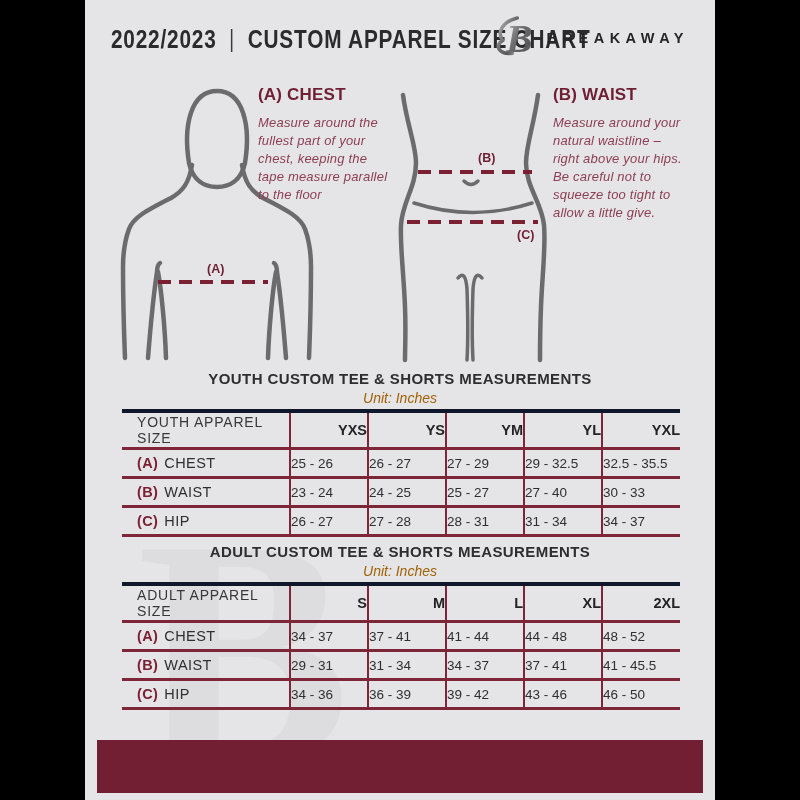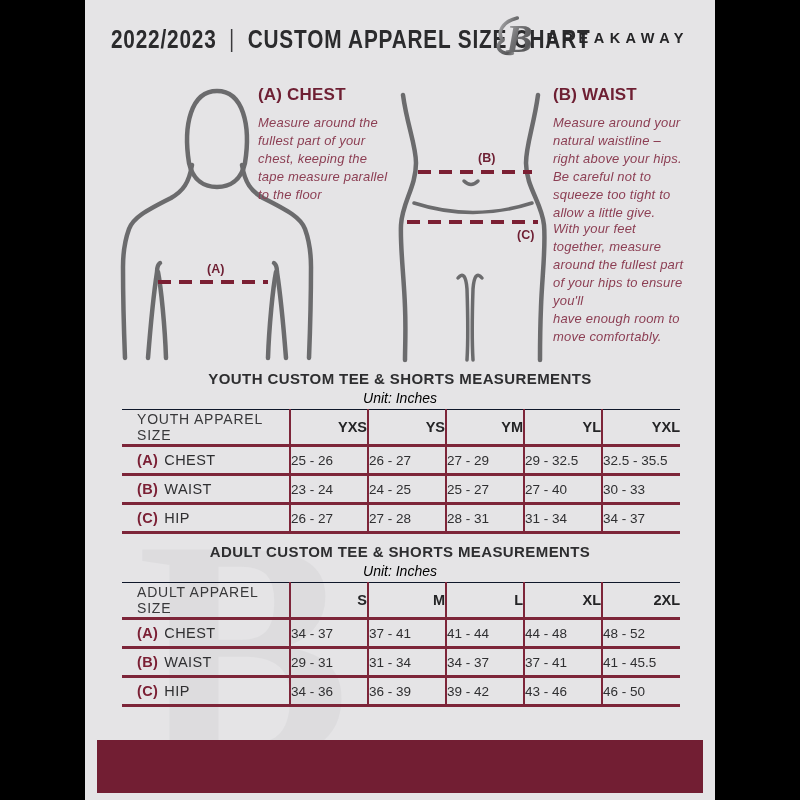--- a/index.html
+++ b/index.html
@@ -25,33 +25,33 @@
   .measure-label{position:absolute;font-weight:bold;font-size:12.5px;color:#6e1f33;z-index:2;}
   .info{position:absolute;width:158px;z-index:2;}
   .info h3{margin:0 0 9px 0;font-size:17px;color:#6e1f33;letter-spacing:0.2px;}
   .info .desc{font-size:13px;font-style:italic;color:#8c3e53;line-height:1.38;white-space:pre-line;letter-spacing:0.2px;}
   #info-chest{left:173px;top:85px;}
   #info-waist{left:468px;top:85px;}
   #info-hips{left:468px;top:220px;}
   
   .tbl-title{position:absolute;left:0;width:630px;text-align:center;z-index:2;}
   .tbl-title .t{font-size:15px;font-weight:bold;color:#2e2e30;letter-spacing:0.4px;}
-  .tbl-title .u{font-size:14px;font-style:italic;color:#000000;margin-top:3px;}
+  .tbl-title .u{font-size:14px;font-style:italic;color:#a16207;margin-top:3px;}
   #youth-title{top:370px;}
   #adult-title{top:543px;}
   
   table{
     position:absolute;left:37px;width:558px;border-collapse:collapse;table-layout:fixed;z-index:2;
   }
   #youth-table{top:409px;}
   #adult-table{top:582px;}
   col.c-label{width:168px;}
   col.c-size{width:78px;}
   th,td{padding:0;background:transparent;}
-  thead th{height:34px;border-top:1px solid #0f172a;border-bottom:3px solid #7d2539;margin-top:31px;}
+  thead th{height:34px;border-top:4px solid #0f172a;border-bottom:3px solid #7d2539;margin-top:31px;}
   tbody td{height:26px;border-bottom:3px solid #7d2539;}
   th + th, td + td{border-left:2px solid #7d2539;}
   .lbl-head{font-size:14px;font-weight:normal;color:#38383a;text-align:left;padding-left:15px;letter-spacing:0.8px;}
   .size-head{font-size:14.5px;font-weight:bold;color:#242426;text-align:right;}
   .row-label{text-align:left;padding-left:15px;font-size:14.5px;color:#2f2f31;letter-spacing:0.4px;}
   .row-key{font-weight:bold;color:#7b2035;margin-right:6px;}
   .val{text-align:left;font-size:13.5px;color:#2f2f31;}
   
   .footer{position:absolute;left:12px;top:740px;width:606px;height:53px;background:#721e33;z-index:3;}
   .watermark{
@@ -128,27 +128,20 @@
   <div class="info" id="info-waist">
     <h3>(B) WAIST</h3>
     <div class="desc">Measure around your
 natural waistline –
 right above your hips.
 Be careful not to
 squeeze too tight to
 allow a little give.</div>
   </div>
   <div class="info" id="info-hips">
-    <div class="desc">With your feet
-together, measure
-around the fullest part
-of your hips to ensure
-you'll
-have enough room to
-move comfortably.</div>
   </div>
 
   <div class="tbl-title" id="youth-title">
     <div class="t">YOUTH CUSTOM TEE &amp; SHORTS MEASUREMENTS</div>
     <div class="u">Unit: Inches</div>
   </div>
   <table id="youth-table">
     <colgroup>
         <col class="c-label">
         <col class="c-size">

